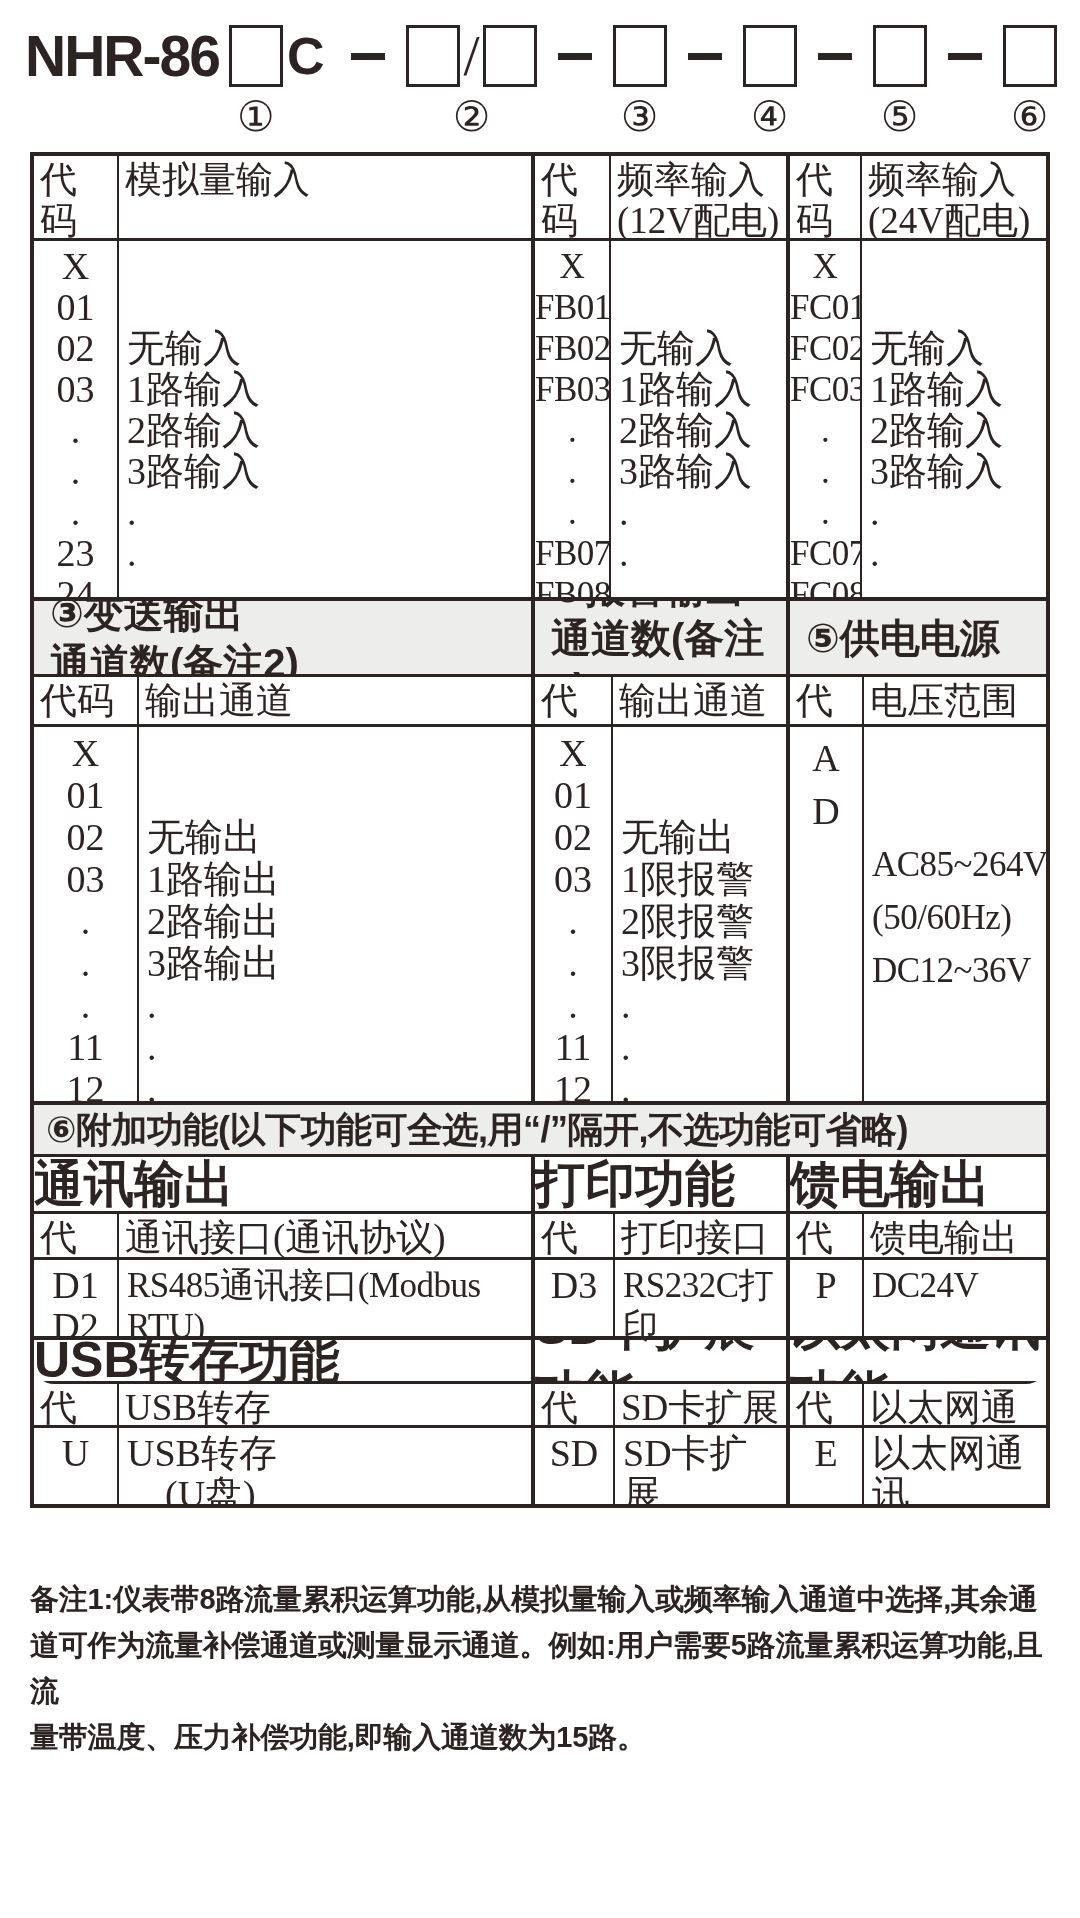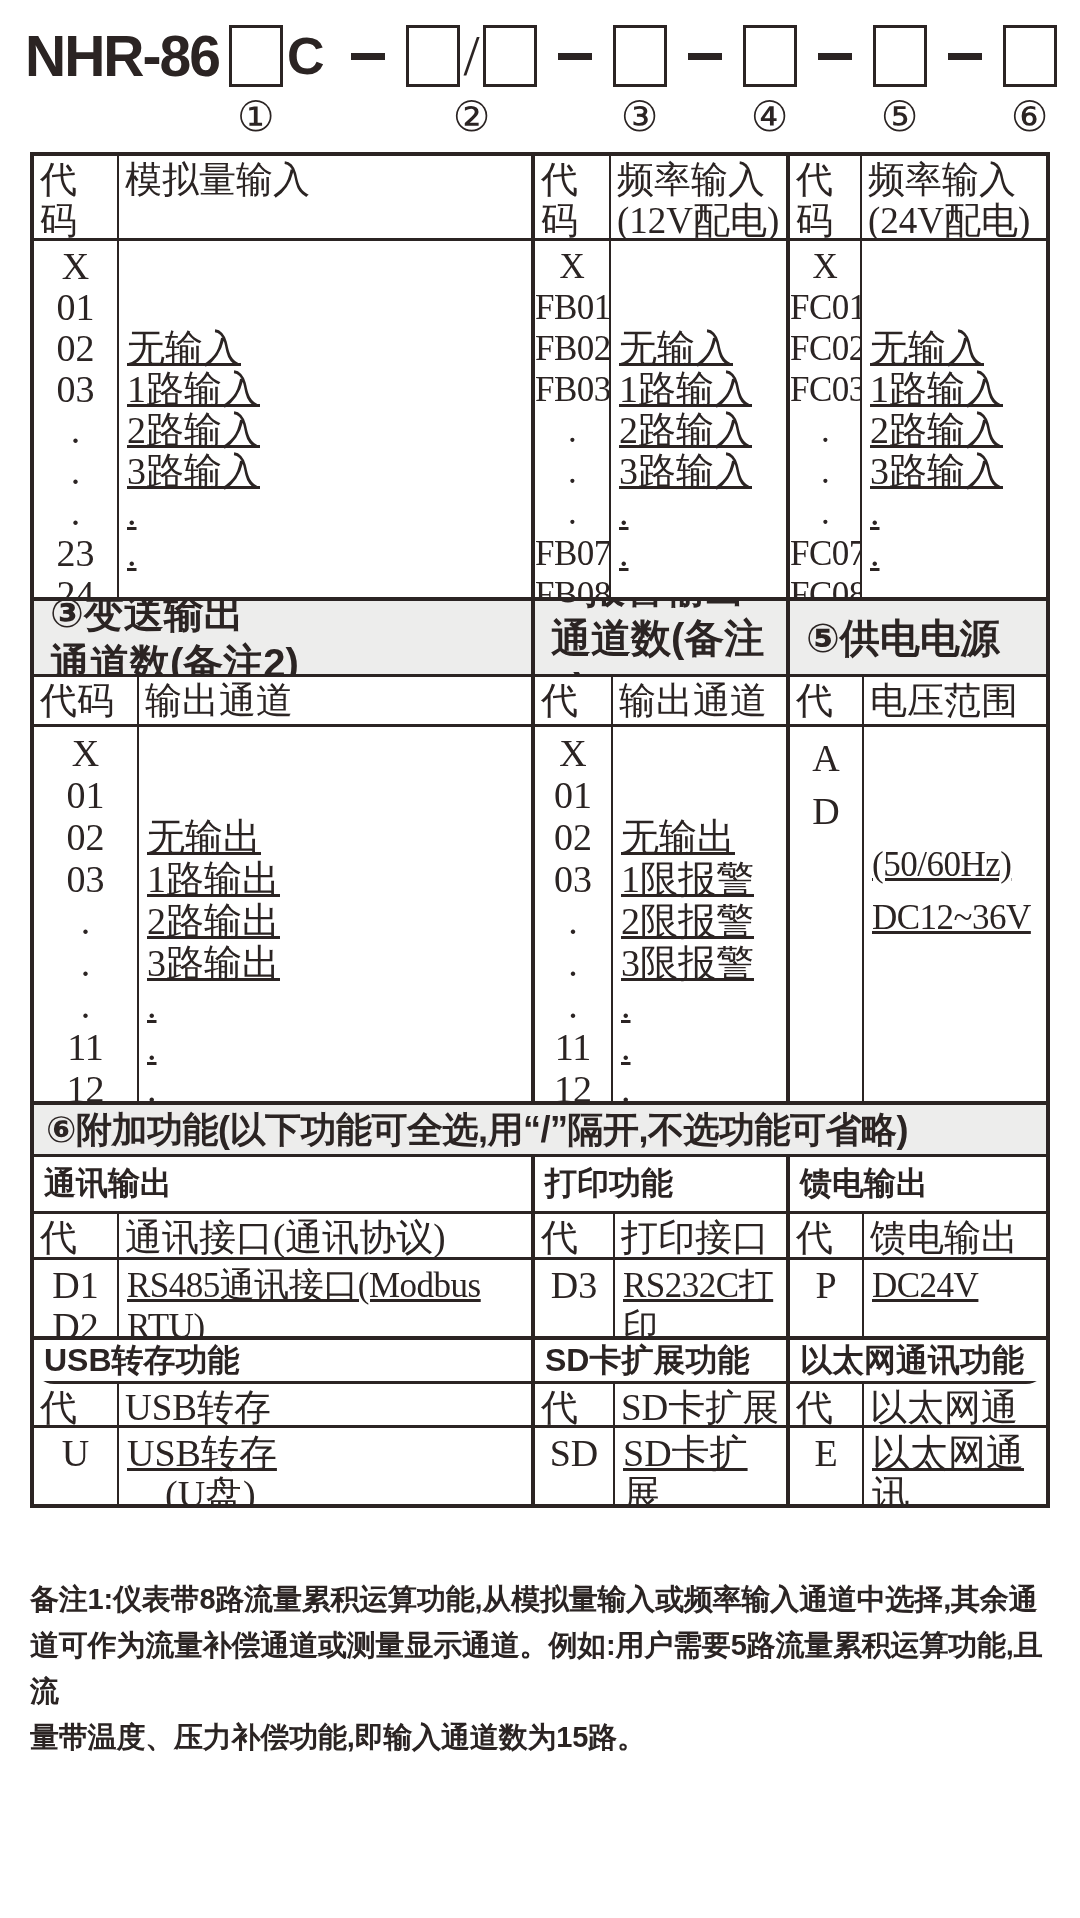--- a/index.html
+++ b/index.html
@@ -61,28 +61,28 @@
   .hdr{
     background:var(--grey);
     font-family:"Liberation Sans","DejaVu Sans",sans-serif;font-weight:700;
     display:flex;align-items:center;padding-left:16px;
     white-space:pre-line;font-size:40px;line-height:1.25;
   }
   .hdr.bar{font-size:36px;padding-left:12px;letter-spacing:-0.5px;}
   .subhdr{
     background:#fff;
     font-family:"Liberation Sans","DejaVu Sans",sans-serif;font-weight:700;
-    display:flex;align-items:center;padding-left:10px;font-size:32px;
+    display:flex;align-items:center;font-size:50px;
   }
   .colhead{
     font-size:37px;line-height:1.12;padding:3px 4px 0 6px;
     white-space:pre-line;
   }
   .codes{text-align:center;padding-top:5px;font-size:38px;}
-  .descs{padding:5px 2px 0 8px;font-size:38px;white-space:pre-line;text-decoration:underline;}
+  .descs{padding:5px 2px 0 8px;font-size:38px;white-space:pre-line;}
   .lh41 > div, .lh41{line-height:41px;}
   .lh42 > div, .lh42{line-height:42px;}
   .lh53 > div, .lh53{line-height:53px;}
   .fs35{font-size:35px;letter-spacing:-0.5px;}
   .pre{white-space:pre-line;}
 
   
   .notes{
     margin:22px 0 0 30px;width:1040px;
     font-family:"Liberation Sans","DejaVu Sans",sans-serif;font-weight:700;
@@ -277,21 +277,21 @@
         
       <div>无输出</div><div>1限报警</div><div>2限报警</div><div>3限报警</div><div>.</div><div>.</div><div>.</div></div>
       <div class="cell codes lh53 br2">
 
       <div>A</div>
           <div></div>
           <div>D</div>
         </div>
       <div class="cell descs lh53 fs35">
         
-      <div>(50/60Hz)</div><div>DC12~36V</div></div>
+      <div>AC85~264V</div><div>(50/60Hz)</div><div>DC12~36V</div></div>
     </div>
 
     <div class="row g1 b7 bb3">
       <div class="cell hdr bar">⑥附加功能(以下功能可全选,用“/”隔开,不选功能可省略)</div>
     </div>
 
     <div class="row g3 b8 bb3">
       <div class="cell subhdr br4">通讯输出</div>
       <div class="cell subhdr br4">打印功能</div>
       <div class="cell subhdr">馈电输出</div>

